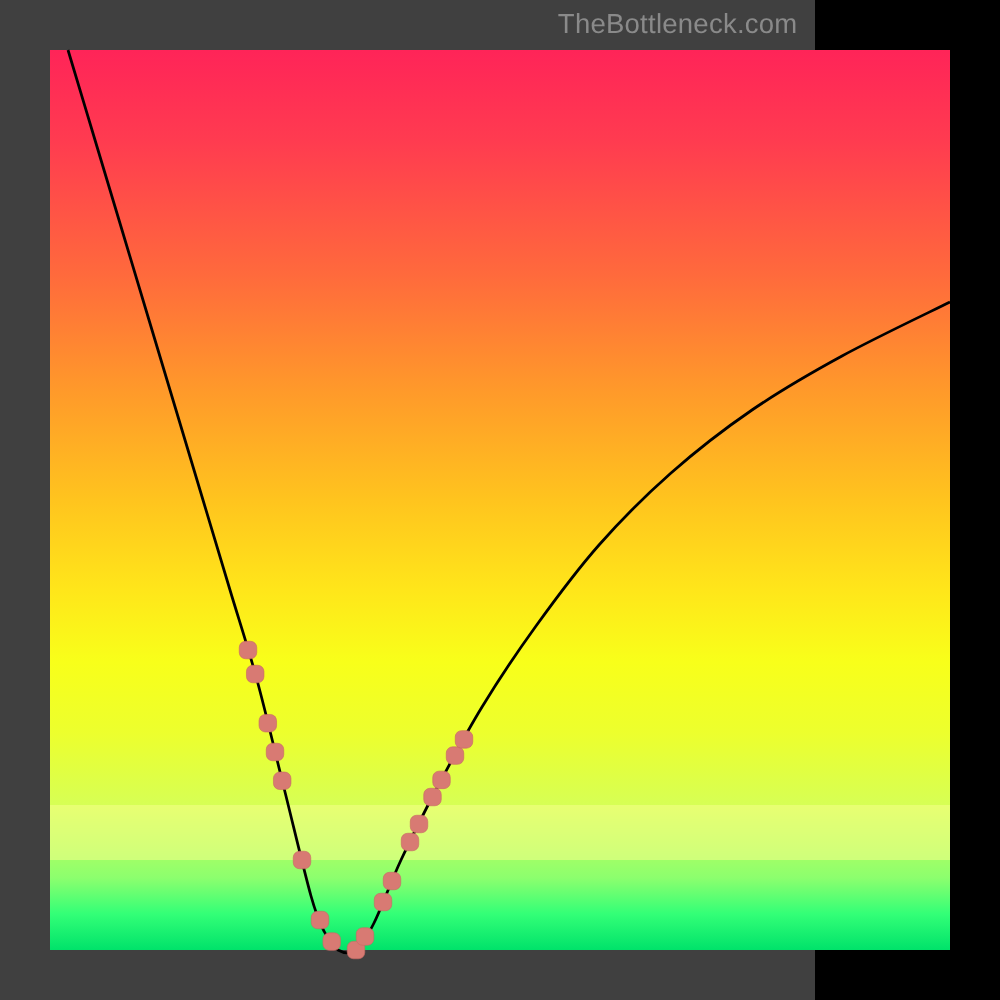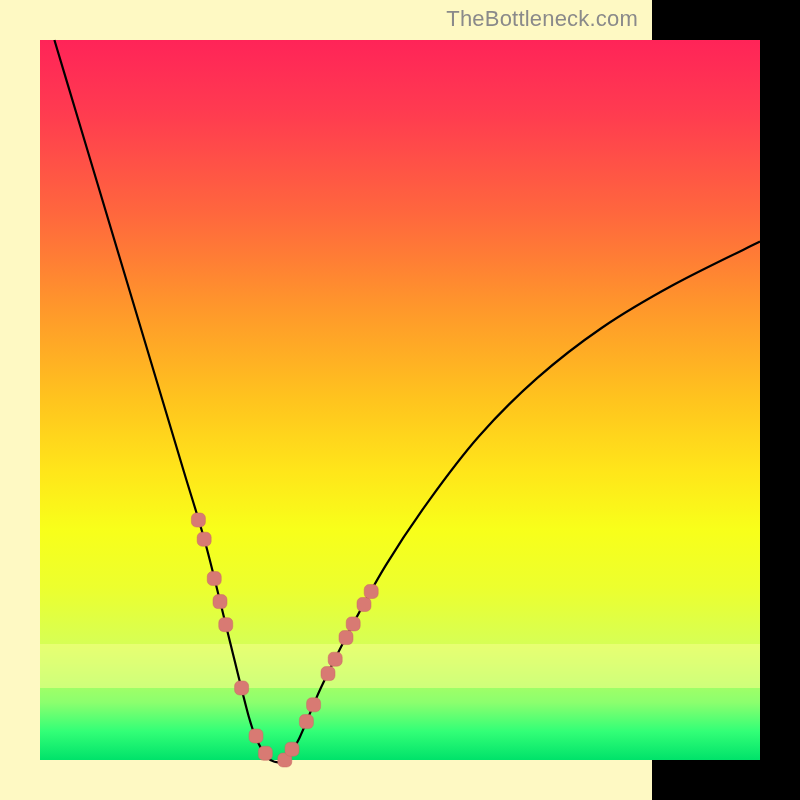--- a/index.html
+++ b/index.html
@@ -10,21 +10,21 @@
     background: #000;
     overflow: hidden;
     font-family: Arial, Helvetica, sans-serif;
   }
   .frame {
     position: absolute;
     left: 0;
     top: 0;
     width: 652px;
     height: 800px;
-    background: #fef9c3;
+    background: #404040;
   }
   .plot-area {
     position: absolute;
     left: 40px;
     top: 40px;
     width: 720px;
     height: 720px;
     background: linear-gradient(
       to bottom,
       #ff2458 0%,

